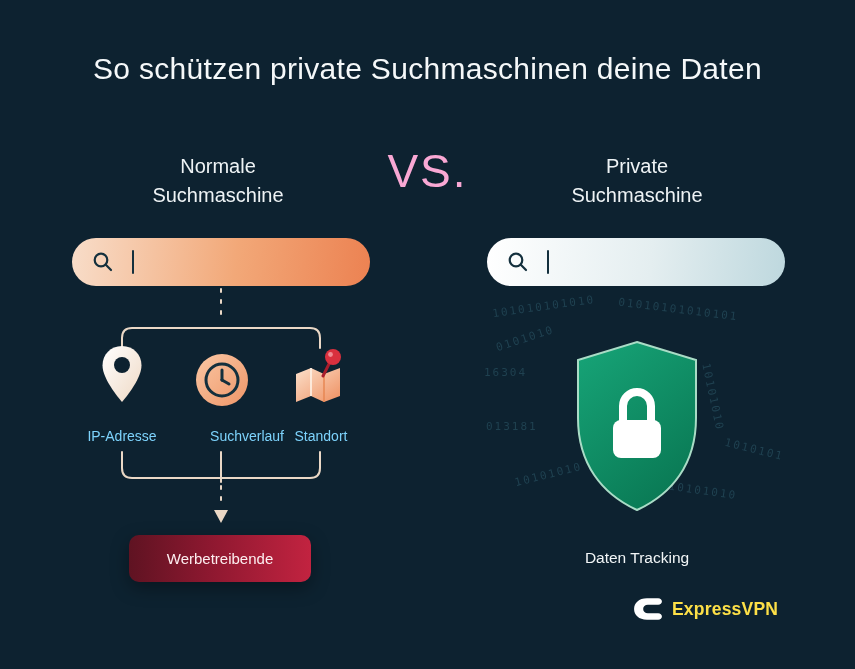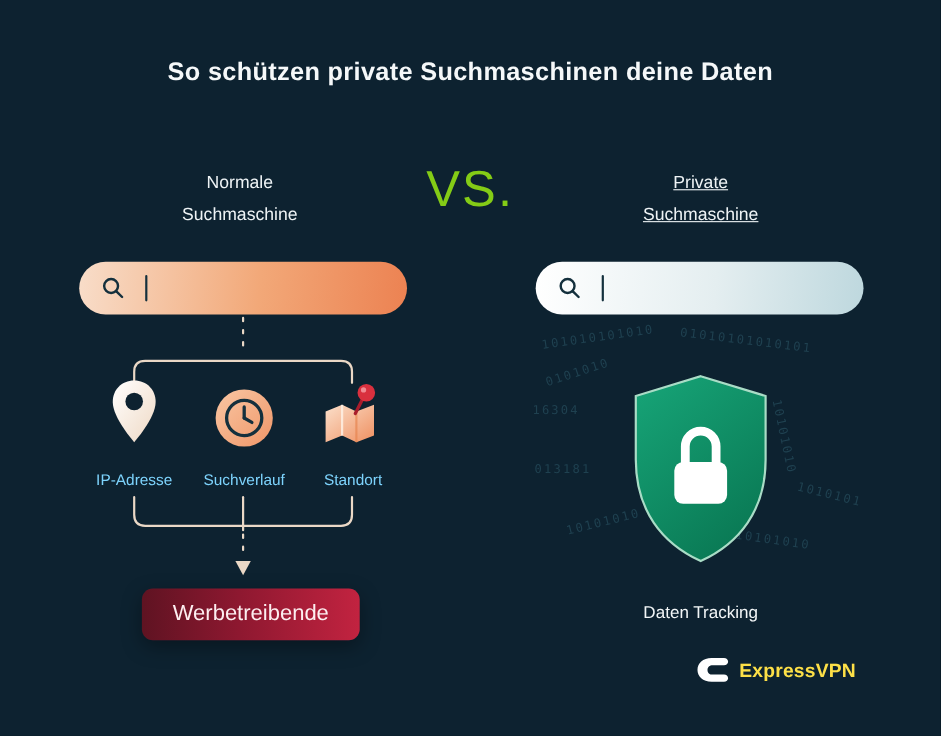--- a/index.html
+++ b/index.html
@@ -3,53 +3,53 @@
 <meta charset="utf-8">
 <style>
   html,body{margin:0;padding:0;}
   body{background:#06141c;font-family:"Liberation Sans", sans-serif;}
   .stage{
     position:relative;width:855px;height:669px;margin:0 auto;
     background:#0d2230;overflow:hidden;color:#eef3f5;
   }
   .title{
     position:absolute;top:52px;left:0;width:100%;text-align:center;
-    font-size:23px;font-weight:700;color:#f5f8f9;letter-spacing:.3px;
+    font-size:30px;font-weight:400;color:#f5f8f9;letter-spacing:.3px;
   }
   .col-heading{
     position:absolute;top:152px;width:300px;text-align:center;
-    font-size:16px;line-height:29px;font-weight:500;color:#eef3f5;
+    font-size:20px;line-height:29px;font-weight:500;color:#eef3f5;
   }
   .col-heading.left{left:68px;}
-  .col-heading.right{left:487px;text-decoration:underline;}
+  .col-heading.right{left:487px;}
   .vs{
     position:absolute;top:144px;left:370px;width:115px;text-align:center;
-    font-size:46px;font-weight:500;color:#84cc16;letter-spacing:2px;
+    font-size:46px;font-weight:500;color:#f9a8d4;letter-spacing:2px;
   }
   
   .searchbar{
     position:absolute;top:238px;width:298px;height:48px;border-radius:24px;
     display:flex;align-items:center;padding-left:20px;box-sizing:border-box;
   }
   .searchbar.normal{left:72px;background:linear-gradient(95deg,#f8ddc9 0%,#f2a878 55%,#ec8252 100%);}
   .searchbar.private{left:487px;background:linear-gradient(95deg,#ffffff 0%,#e4eef0 55%,#bed8de 100%);}
   .searchbar .caret{width:2px;height:24px;background:#14303d;margin-left:18px;border-radius:1px;}
   
   .flow-svg{position:absolute;left:0;top:286px;}
   .icon-box{position:absolute;}
   .item-label{
     position:absolute;top:428px;width:124px;text-align:center;
     font-size:14px;color:#7dd3fc;
   }
-  .lab0{left:60px;} .lab1{left:160px;} .lab2{left:259px;}
+  .lab0{left:60px;} .lab1{left:160px;text-align:right;} .lab2{left:259px;}
   .result-pill{
-    position:absolute;left:129px;top:535px;width:198px;height:47px;border-radius:10px;
+    position:absolute;left:129px;top:535px;width:182px;height:47px;border-radius:10px;
     background:linear-gradient(90deg,#5f1322 0%,#8e1830 45%,#c22340 100%);
     display:flex;align-items:center;justify-content:center;
-    font-size:20px;color:#fdeef0;box-shadow:0 6px 18px rgba(0,0,0,.35);
+    font-size:15px;color:#fdeef0;box-shadow:0 6px 18px rgba(0,0,0,.35);
   }
   
   .binary{
     position:absolute;font-family:"DejaVu Sans Mono", monospace;
     font-size:11px;letter-spacing:2px;color:#1f4150;white-space:nowrap;
   }
   .b0{left:492px;top:300px;transform:rotate(-8deg);}
   .b1{left:618px;top:303px;transform:rotate(7deg);}
   .b2{left:484px;top:366px;}
   .b3{left:486px;top:420px;}

